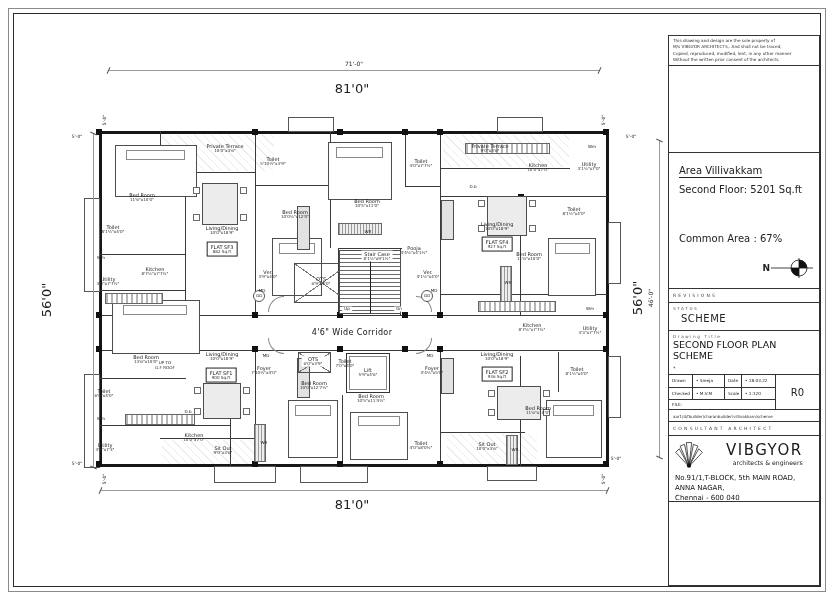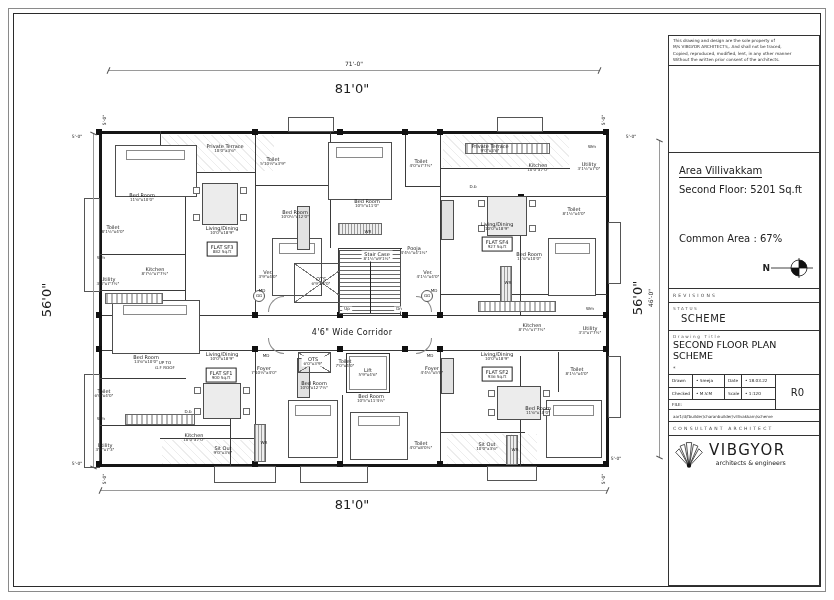--- a/index.html
+++ b/index.html
@@ -71,21 +71,21 @@
   .tbt-left{flex:1;display:flex;flex-direction:column}
   .tbt-row{display:flex;border-bottom:1px solid #333;height:13px;box-sizing:border-box}
   .tbt-row.file{border-bottom:none;height:9px}
   .tbt-cell{font-size:4.2px;padding:3px 0 0 3px;box-sizing:border-box;border-right:1px solid #333;overflow:hidden}
   .tbt-cell.c1{width:24px}.tbt-cell.c2{width:32px}.tbt-cell.c3{width:17px}.tbt-cell.c4{width:33px;border-right:none}
   .tbt-cell.val::before{content:"• "}
   .tbt-cell.filec{width:100%;border-right:none;padding-top:2px}
   .tbt-rev{width:46px;border-left:1px solid #333;display:flex;align-items:center;justify-content:center;font-size:10px}
   .tb-filebar{height:12px;border-bottom:1px solid #333;box-sizing:border-box;font-size:4px;padding:4px 0 0 4px;color:#333}
   .sec-firm{height:35px;border-bottom:none;padding:2px 4px 0;display:flex;align-items:center}
-  .firm-text{margin-left:4px}
+  .firm-text{margin-left:21px}
   .firm-name{font-size:15px;letter-spacing:1.5px;color:#1a1a1a;line-height:1}
   .firm-tag{font-size:6.2px;text-align:right;color:#222;margin-top:1px}
   .sec-addr{height:31px;border-bottom:1px solid #333;padding:2px 0 0 6px;font-size:7px;line-height:1.45;color:#111}
   .sec-fill{height:34px;border-bottom:none}
 </style>
 </head>
 <body>
 
 <div class="frame-a"></div>
 <div class="frame-b"></div>
@@ -535,14 +535,19 @@
       <path d="M18,28 L15,1 L21,1 Z" fill="none" stroke="#111" stroke-width="0.8"></path>
       <path d="M18,28 L23,3 L28,5 Z" fill="none" stroke="#111" stroke-width="0.8"></path>
       <path d="M18,28 L29,8 L33,12 Z" fill="none" stroke="#111" stroke-width="0.8"></path>
       <circle cx="18" cy="27" r="2.4" fill="#111"></circle>
     </svg>
     <div class="firm-text">
       <div class="firm-name">VIBGYOR</div>
       <div class="firm-tag">architects &amp; engineers</div>
     </div>
   </div>
+  <div class="tb-sec sec-addr">
+    <div>No.91/1,T-BLOCK, 5th MAIN ROAD,</div>
+    <div>ANNA NAGAR,</div>
+    <div>Chennai - 600 040</div>
+  </div>
   <div class="tb-sec sec-fill"></div>
 </div>
 
 </body></html>

